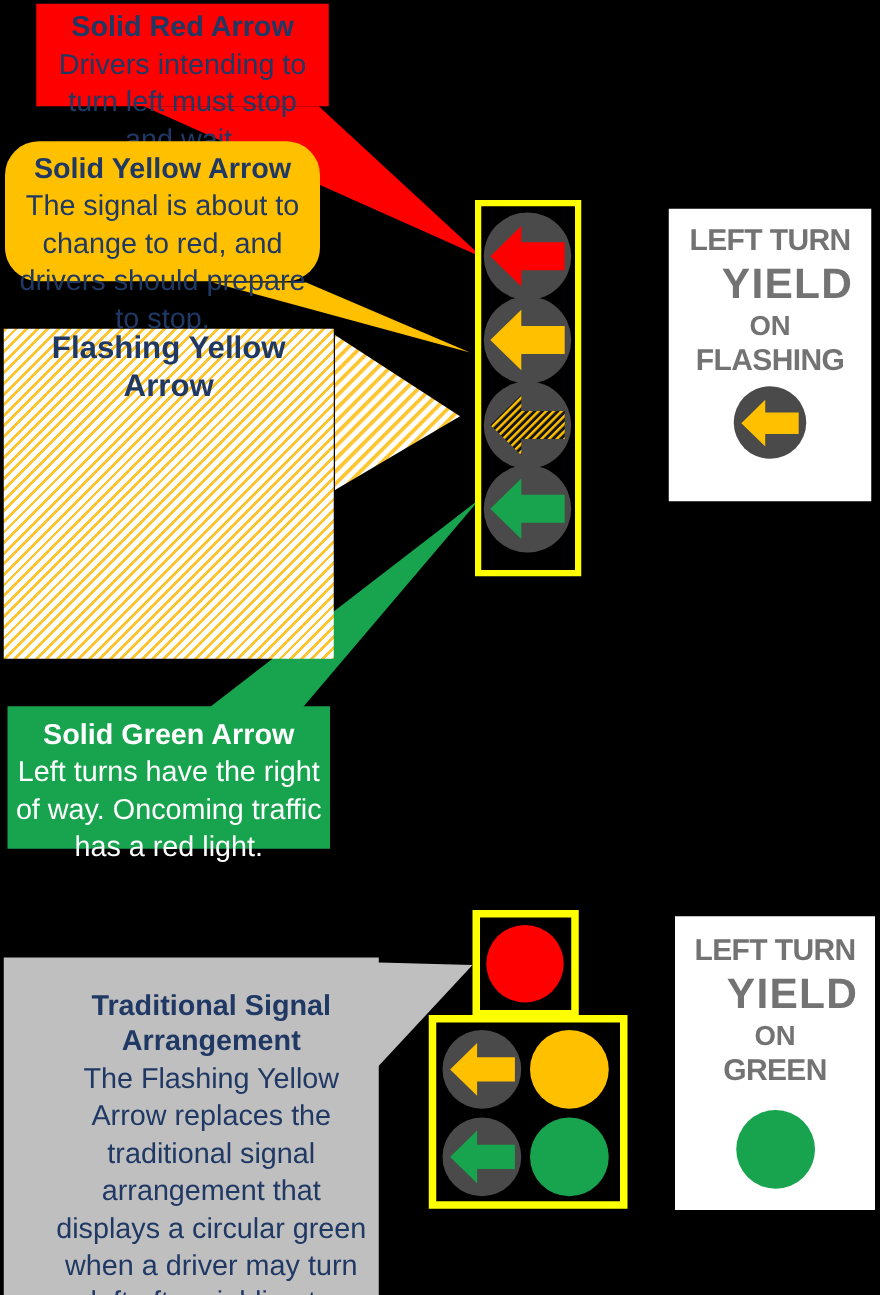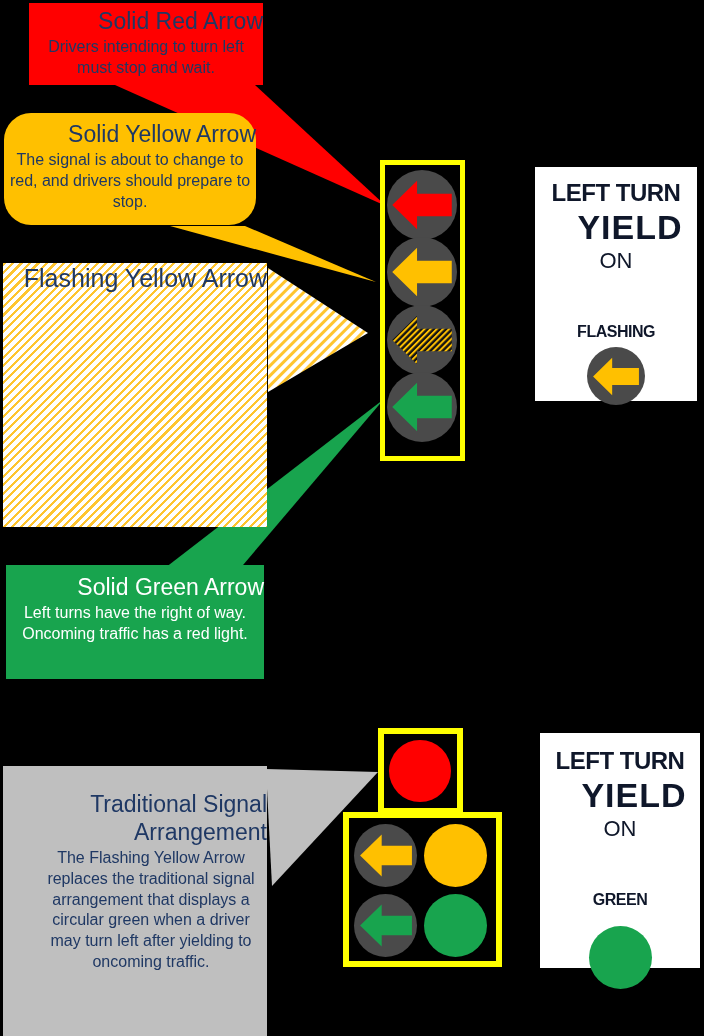--- a/index.html
+++ b/index.html
@@ -2,54 +2,54 @@
 <html><head>
 <meta charset="utf-8">
 <style>
   html,body{margin:0;padding:0;}
   body{
     width:704px;height:1036px;background:#000;position:relative;overflow:hidden;
     font-family:"Liberation Sans", sans-serif;
   }
   
   .callout{position:absolute;text-align:center;color:#1F3864;box-sizing:border-box;z-index:2;}
-  .callout .title{font-weight:normal;font-size:23px;line-height:1.22;text-align:right;}
-  .callout .body{font-size:16px;line-height:1.3;margin-top:2px;padding:0 4px;}
+  .callout .title{font-weight:bold;font-size:23px;line-height:1.22;}
+  .callout .body{font-size:23px;line-height:1.3;margin-top:2px;padding:0 4px;}
   #box-red{left:29px;top:3px;width:234px;height:82px;background:#FF0000;padding-top:4px;}
   #box-yellow{left:4px;top:113px;width:252px;height:112px;background:#FFC000;padding-top:7px;border-radius:27px;}
   #box-flashing{
     left:3px;top:263px;width:264px;height:264px;padding-top:0;
     background:repeating-linear-gradient(135deg,#FFC52F 0 2.2px,#FFFFFF 2.2px 6px);
   }
   #box-flashing .title{font-size:25px;}
   #box-flashing .body{line-height:25px;}
   #box-green{left:6px;top:565px;width:258px;height:114px;background:#18A44E;color:#FFFFFF;padding-top:8px;}
-  #box-gray{left:3px;top:766px;width:264px;height:270px;background:#BFBFBF;padding-top:24px;padding-left:32px;}
+  #box-gray{left:3px;top:766px;width:300px;height:270px;background:#BFBFBF;padding-top:24px;padding-left:32px;}
   
   #wedges{position:absolute;left:0;top:0;z-index:1;}
   
   .housing{position:absolute;background:#000;border:5px solid #FFFF00;box-sizing:border-box;z-index:2;}
   #signal-fya{left:380px;top:160px;width:85px;height:301px;}
   #trad-top{left:378px;top:728px;width:85px;height:86px;border-width:6px;}
   #trad-main{left:343px;top:812px;width:159px;height:155px;border-width:6px;}
   .light{position:absolute;border-radius:50%;background:#4A4A4A;display:flex;align-items:center;justify-content:center;}
   .light.d70{width:70px;height:70px;left:2px;}
   .light.d63{width:63px;height:63px;}
   .ball{position:absolute;border-radius:50%;}
   .red-ball{background:#FF0000;}
   .yellow-ball{background:#FFC000;}
   .green-ball{background:#18A44E;}
   
-  .sign{position:absolute;background:#FFFFFF;color:#0f172a;text-align:center;box-sizing:border-box;z-index:2;}
+  .sign{position:absolute;background:#FFFFFF;color:#737373;text-align:center;box-sizing:border-box;z-index:2;}
   #sign-fya{left:535px;top:167px;width:162px;height:234px;padding-top:12px;}
   #sign-green{left:540px;top:733px;width:160px;height:235px;padding-top:14px;}
   .sign .l-top{font-size:24px;font-weight:600;line-height:1.15;letter-spacing:-0.5px;}
   .sign .l-yield{font-size:34px;font-weight:700;line-height:1.18;letter-spacing:1px;padding-left:28px;}
-  .sign .l-on{font-size:22px;font-weight:400;line-height:1.25;}
-  .sign .l-word{font-size:16px;font-weight:600;line-height:1.25;letter-spacing:-0.5px;margin-top:48px;}
+  .sign .l-on{font-size:22px;font-weight:700;line-height:1.25;}
+  .sign .l-word{font-size:24px;font-weight:600;line-height:1.25;letter-spacing:-0.5px;}
   .sign-symbol{margin:6px auto 0 auto;border-radius:50%;display:flex;align-items:center;justify-content:center;}
   #fya-symbol{width:58px;height:58px;background:#4A4A4A;margin-top:5px;}
   #green-symbol{width:63px;height:63px;background:#18A44E;margin-top:16px;}
   svg{display:block;}
 </style>
 </head>
 <body>
 
 <svg id="wedges" width="704" height="1036" viewBox="0 0 704 1036">
   <defs>

